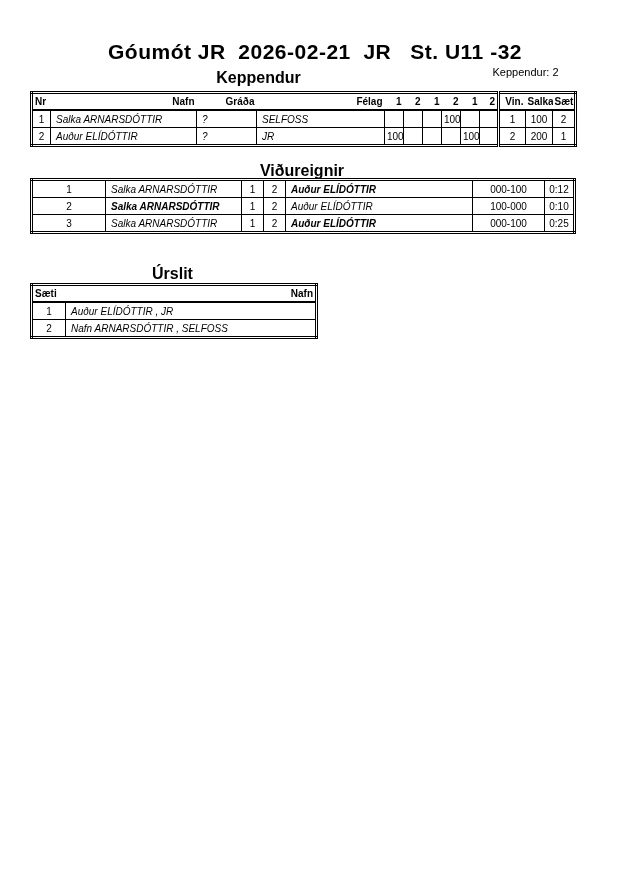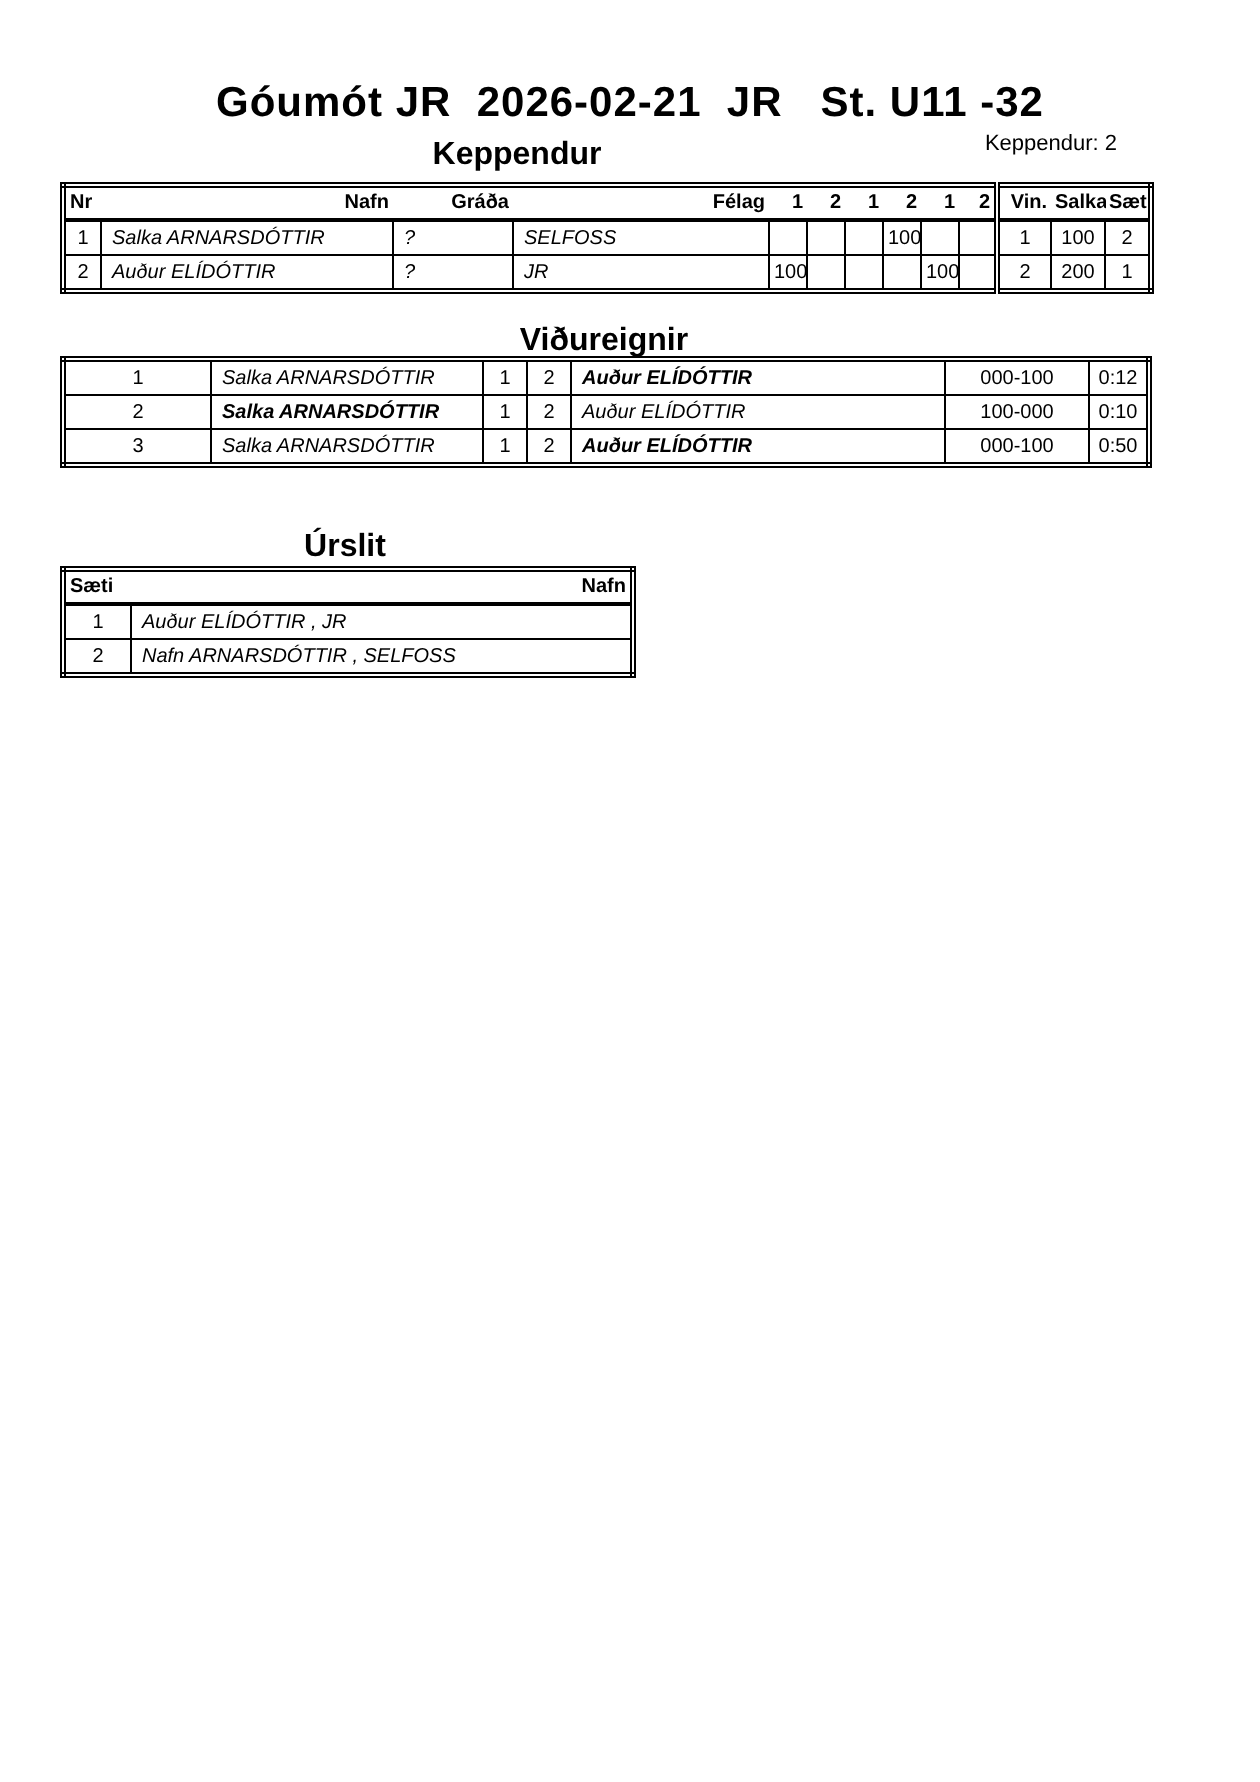--- a/index.html
+++ b/index.html
@@ -157,21 +157,21 @@
       <td>100-000</td>
       <td>0:10</td>
     </tr>
     <tr>
       <td>3</td>
       <td class="l">Salka ARNARSDÓTTIR</td>
       <td>1</td>
       <td>2</td>
       <td class="l b">Auður ELÍDÓTTIR</td>
       <td>000-100</td>
-      <td>0:50</td>
+      <td>0:25</td>
     </tr>
   </tbody>
     </table>
 
   <div class="sec-label lbl-urslit">Úrslit</div>
 
   <table class="t-urslit">
     <colgroup>
       <col style="width:34px">
         <col style="width:251px">

